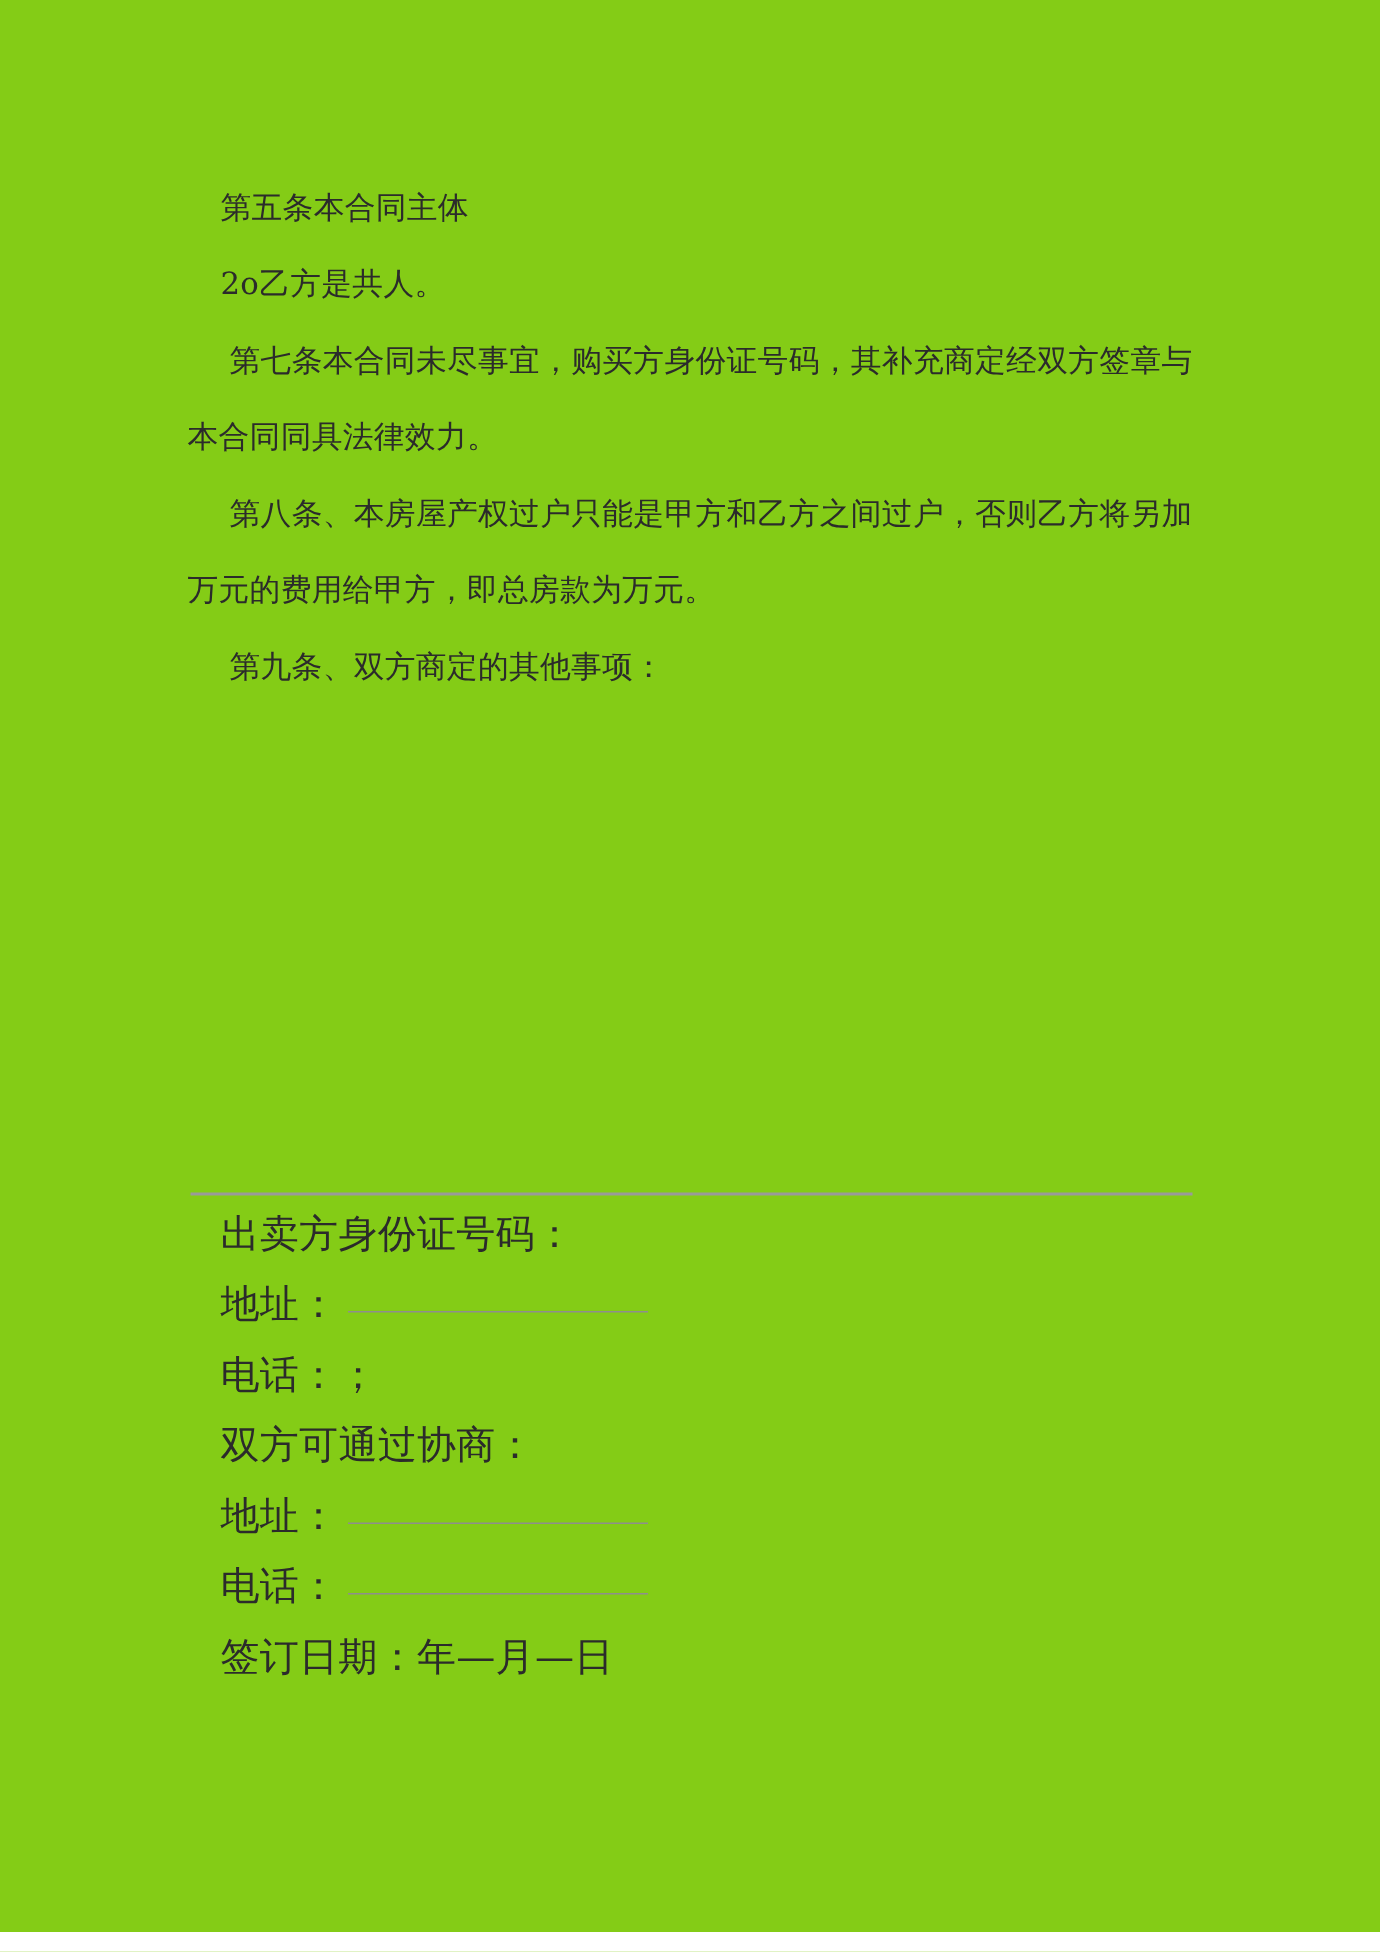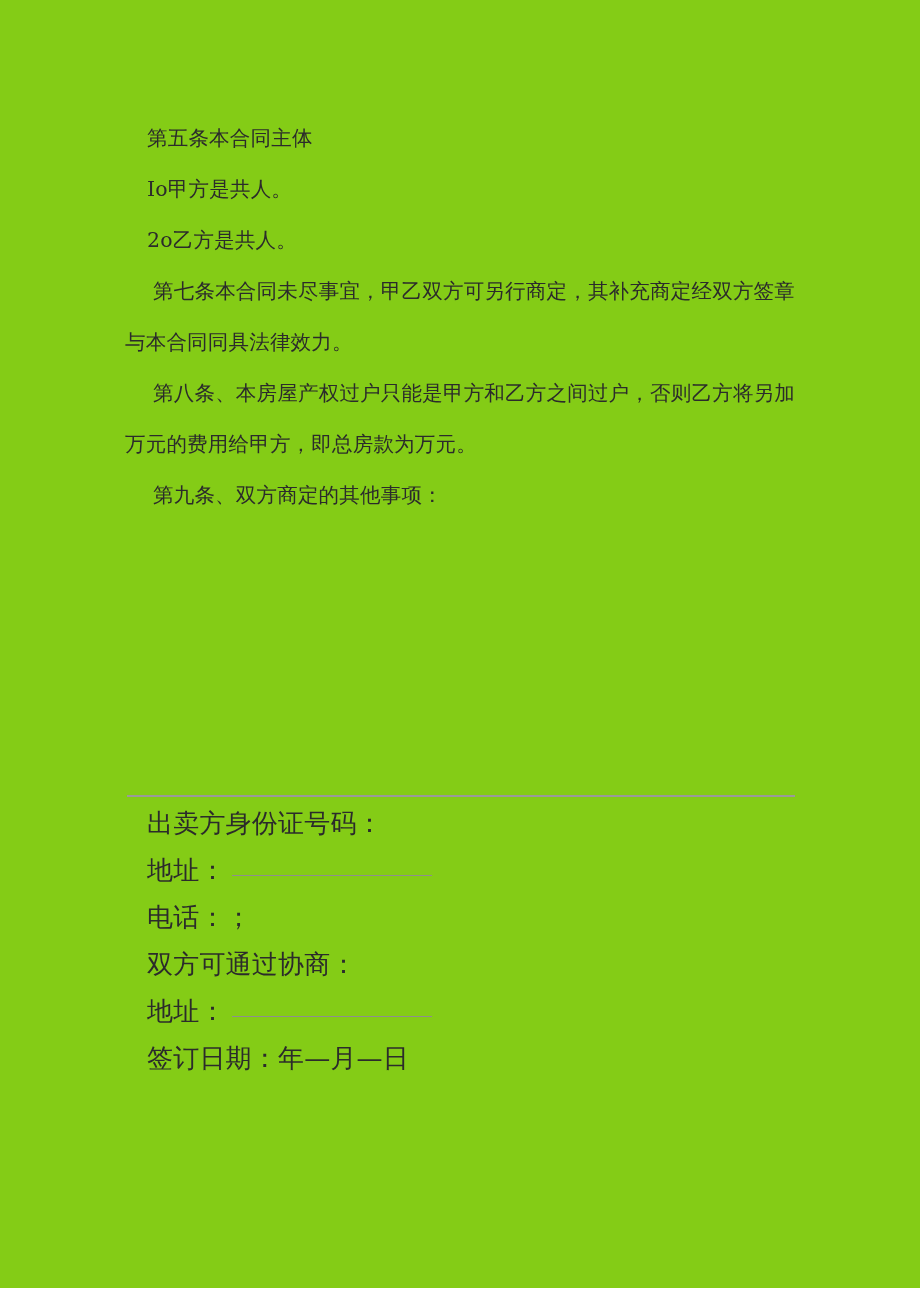--- a/index.html
+++ b/index.html
@@ -86,39 +86,39 @@
     height: 18px;
   }
 </style>
 </head>
 <body>
 
 <div class="page">
 
   <div class="body-block">
     <p class="para tight">第五条本合同主体</p>
-    <p class="para tight">Io甲方是共人。</p>
     <p class="para tight">2o乙方是共人。</p>
-    <p class="para">第七条本合同未尽事宜，甲乙双方可另行商定，其补充商定经双方签章与本合同同具法律效力。</p>
+    <p class="para">第七条本合同未尽事宜，购买方身份证号码，其补充商定经双方签章与本合同同具法律效力。</p>
     <p class="para">第八条、本房屋产权过户只能是甲方和乙方之间过户，否则乙方将另加万元的费用给甲方，即总房款为万元。</p>
     <p class="para">第九条、双方商定的其他事项：</p>
   </div>
 
   <div class="sig-rule"></div>
 
   <div class="sig-block">
 
     <p class="sig-line">出卖方身份证号码：</p>
 
     <p class="sig-line"><span>地址：</span><span class="fill"></span></p>
 
     <p class="sig-line"><span>电话：；</span></p>
 
     <p class="sig-line">双方可通过协商：</p>
 
     <p class="sig-line"><span>地址：</span><span class="fill"></span></p>
 
+    <p class="sig-line"><span>电话：</span><span class="fill"></span></p>
 
     <p class="sig-line">签订日期：年—月—日</p>
 
   </div>
 
 </div>
 
 </body></html>

